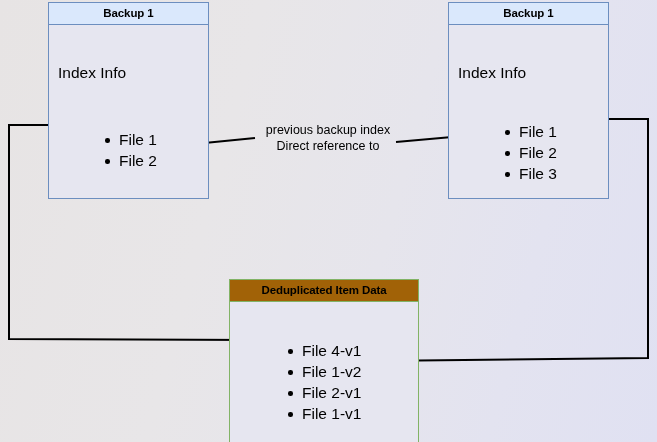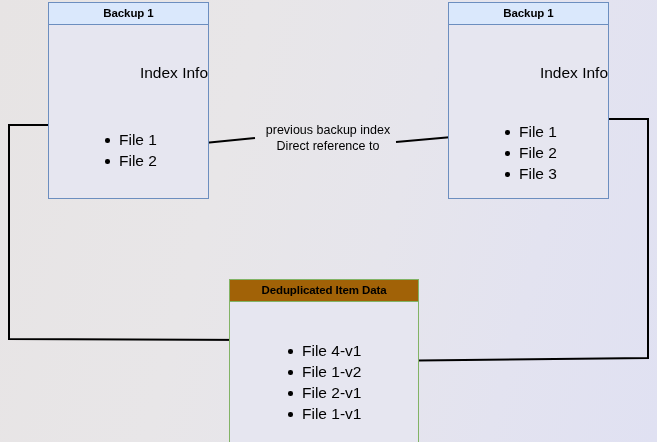--- a/index.html
+++ b/index.html
@@ -55,23 +55,23 @@
   .node.green > .node-header {
     background: #a16207;
     border-bottom-color: #82b366;
   }
   .node-body {
     position: relative;
     flex: 1 1 auto;
   }
   .index-title {
     position: absolute;
-    left: 0;
+    left: 9px;
     right: 0;
-    text-align: right;
+    text-align: left;
     font-size: 15.5px;
     color: #000;
   }
   .bullets {
     position: absolute;
     margin: 12px;
     padding: 0;
     list-style: none;
   }
   .bullets li {

